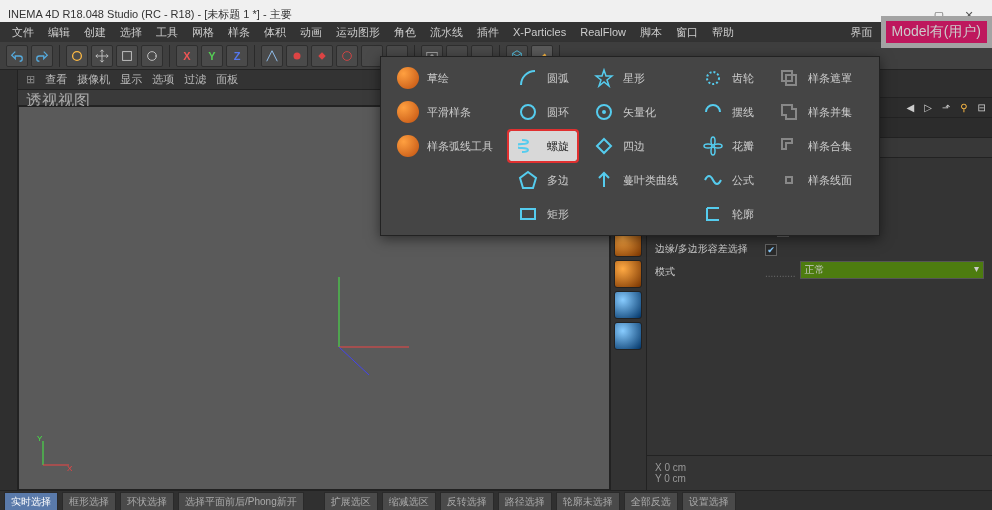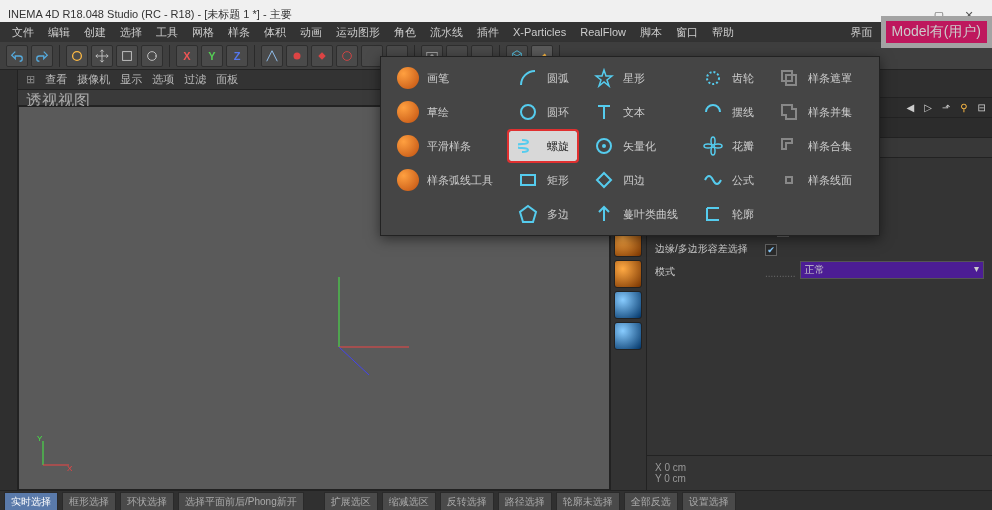--- a/index.html
+++ b/index.html
@@ -35,21 +35,21 @@
 .attr-tab{padding:3px 10px;border-right:1px solid #222;color:#aaa;font-size:10px;cursor:pointer}
 .attr-tab.active{background:#4a5a7a;color:#fff}
 .attr-body{padding:6px 8px;flex:1}
 .attr-body .hdr{color:#ccc;margin-bottom:6px;font-size:10px}
 .fld{display:flex;align-items:flex-end;margin-bottom:5px;font-size:10px}
 .fld label{width:110px;color:#ccc}
 .fld .dots{color:#666;flex:0 0 auto;margin-right:4px}
 .numbox{width:50px;background:#2a2a2a;border:1px solid #555;color:#ddd;padding:1px 3px;font-size:10px}
 .spinner{width:10px;background:#444;border:1px solid #555;border-left:none;font-size:8px;text-align:center}
 .chk{width:12px;height:12px;background:#2a2a2a;border:1px solid #666;display:inline-flex;align-items:center;justify-content:center;color:#8cf;font-size:9px}
-.drop{flex:1;background:#4c1d95;border:1px solid #555;padding:1px 4px;color:#ccc;display:flex;justify-content:space-between}
+.drop{flex:1;background:#4d7c0f;border:1px solid #555;padding:1px 4px;color:#ccc;display:flex;justify-content:space-between}
 .coord-panel{padding:6px 8px;border-top:1px solid #222;font-size:10px;color:#999}
 .bottombar{height:22px;background:#303030;border-top:1px solid #222;display:flex;align-items:center;padding:0 4px;gap:4px}
 .bbtn{background:#4a4a4a;border:1px solid #2a2a2a;padding:2px 6px;font-size:10px;color:#aaa;cursor:pointer}
 .bbtn.active{background:#5a7aaa;color:#fff}
 
 .popup{position:absolute;left:380px;top:56px;width:500px;background:#454545;border:1px solid #222;box-shadow:0 3px 12px rgba(0,0,0,.5);display:flex;padding:6px 4px}
 .popcol{display:flex;flex-direction:column;gap:4px;padding:0 4px}
 .popitem{display:flex;align-items:center;gap:8px;padding:4px 8px;cursor:pointer;border-radius:2px}
 .popitem.hl{background:#d8d8d8;color:#222;outline:2px solid #e03030}
 .popitem .ic{width:22px;height:22px;display:flex;align-items:center;justify-content:center}
@@ -298,24 +298,20 @@
   <div class="bbtn">路径选择</div>
   <div class="bbtn">轮廓未选择</div>
   <div class="bbtn">全部反选</div>
   <div class="bbtn">设置选择</div>
 </div>
 
 <div class="popup">
   <div class="popcol">
     <div class="popitem">
         <div class="pen-ic"></div>
-        <span class="lbl">画笔</span>
-      </div>
-    <div class="popitem">
-        <div class="pen-ic"></div>
         <span class="lbl">草绘</span>
       </div>
     <div class="popitem">
         <div class="pen-ic"></div>
         <span class="lbl">平滑样条</span>
       </div>
     <div class="popitem">
         <div class="pen-ic"></div>
         <span class="lbl">样条弧线工具</span>
       </div>
@@ -341,50 +337,42 @@
         <div class="ic">
           <svg viewBox="0 0 20 20">
             <path d="M4 4c8 0 8 4 0 4s-8 4 0 4 8 4 0 4" fill="none" stroke="#5ce" stroke-width="2"></path>
           </svg>
         </div>
         <span class="lbl">螺旋</span>
       </div>
     <div class="popitem">
         <div class="ic">
           <svg viewBox="0 0 20 20">
+            <polygon points="10,2 18,8 15,18 5,18 2,8" fill="none" stroke="#5ce" stroke-width="2"></polygon>
+          </svg>
+        </div>
+        <span class="lbl">多边</span>
+      </div>
+    <div class="popitem">
+        <div class="ic">
+          <svg viewBox="0 0 20 20">
             <rect x="3" y="5" width="14" height="10" fill="none" stroke="#5ce" stroke-width="2"></rect>
           </svg>
         </div>
         <span class="lbl">矩形</span>
       </div>
-    <div class="popitem">
-        <div class="ic">
-          <svg viewBox="0 0 20 20">
-            <polygon points="10,2 18,8 15,18 5,18 2,8" fill="none" stroke="#5ce" stroke-width="2"></polygon>
-          </svg>
-        </div>
-        <span class="lbl">多边</span>
-      </div>
   </div>
   <div class="popcol">
     <div class="popitem">
         <div class="ic">
           <svg viewBox="0 0 20 20">
             <polygon points="10,2 12,8 18,8 13,12 15,18 10,14 5,18 7,12 2,8 8,8" fill="none" stroke="#5ce" stroke-width="1.5"></polygon>
           </svg>
         </div>
         <span class="lbl">星形</span>
-      </div>
-    <div class="popitem">
-        <div class="ic">
-          <svg viewBox="0 0 20 20">
-            <path d="M4 4h12M10 4v13" stroke="#5ce" stroke-width="2"></path>
-          </svg>
-        </div>
-        <span class="lbl">文本</span>
       </div>
     <div class="popitem">
         <div class="ic">
           <svg viewBox="0 0 20 20">
             <circle cx="10" cy="10" r="7" fill="none" stroke="#5ce" stroke-width="2"></circle>
             <circle cx="10" cy="10" r="2" fill="#5ce"></circle>
           </svg>
         </div>
         <span class="lbl">矢量化</span>
       </div>

